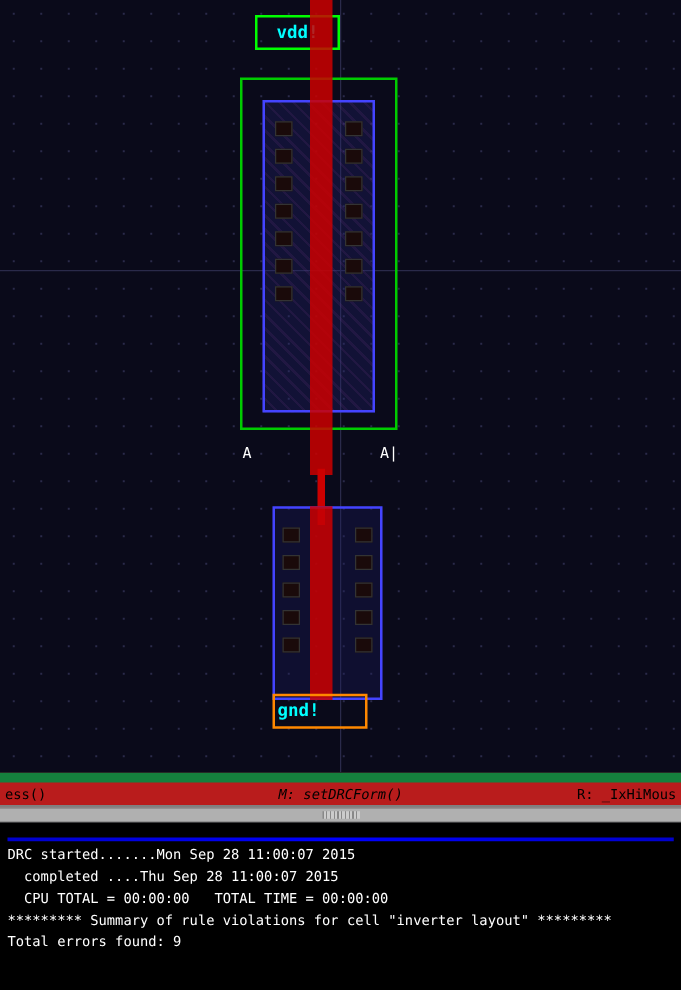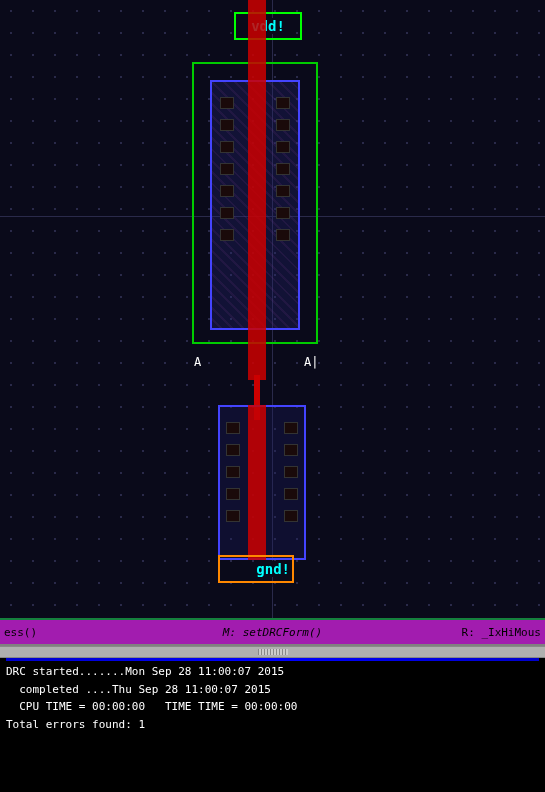--- a/index.html
+++ b/index.html
@@ -48,21 +48,21 @@
     
     .circuit-container {
       position: absolute;
       top: 0; left: 0; right: 0; bottom: 0;
     }
 
     
     .vdd-box {
       position: absolute;
       top: 12px;
-      left: 234px;
+      left: 204px;
       width: 68px;
       height: 28px;
       border: 2px solid #00ff00;
       background: transparent;
       display: flex;
       align-items: center;
       justify-content: center;
     }
     .vdd-label {
       color: #00ffff;
@@ -188,39 +188,39 @@
     .gnd-box {
       position: absolute;
       top: 555px;
       left: 218px;
       width: 76px;
       height: 28px;
       border: 2px solid #ff8800;
       background: transparent;
       display: flex;
       align-items: center;
-      justify-content: flex-end;
+      justify-content: flex-start;
     }
     .gnd-label {
       color: #00ffff;
       font-size: 14px;
       font-weight: bold;
       font-family: monospace;
       background: #0a0a1a;
       padding: 0 2px;
     }
 
     
     #status-bar {
       width: 545px;
       height: 28px;
-      background: #a21caf;
+      background: #b91c1c;
       display: flex;
       align-items: center;
-      border-top: 2px solid #15803d;
+      border-top: 8px solid #15803d;
       border-bottom: 2px solid #808080;
     }
     #status-left {
       flex: 1;
       padding-left: 4px;
       font-size: 11px;
       color: #000;
       font-family: monospace;
     }
     #status-mid {
@@ -259,21 +259,21 @@
         #888 0px, #888 1px,
         #ccc 1px, #ccc 3px
       );
     }
 
     
     #log-area {
       width: 545px;
       height: 134px;
       background: #000000;
-      padding: 0 6px;
+      padding: 12px 6px;
       overflow: hidden;
     }
     #log-area p {
       color: #ffffff;
       font-size: 11px;
       font-family: monospace;
       line-height: 1.6;
       white-space: pre;
     }
 
@@ -369,15 +369,16 @@
 </div>
 
 <div id="scroll-divider">
   <div class="scroll-grip"></div>
 </div>
 
 <div id="log-area">
   <div class="log-separator"></div>
   <p>DRC started.......Mon Sep 28 11:00:07 2015</p>
   <p>  completed ....Thu Sep 28 11:00:07 2015</p>
-  <p>  CPU TIME = 00:00:00   TIME TIME = 00:00:00</p>
-  <p>Total errors found: 1</p>
+  <p>  CPU TOTAL = 00:00:00   TOTAL TIME = 00:00:00</p>
+  <p>********* Summary of rule violations for cell "inverter layout" *********</p>
+  <p>Total errors found: 9</p>
 </div>
 
 </body></html>

